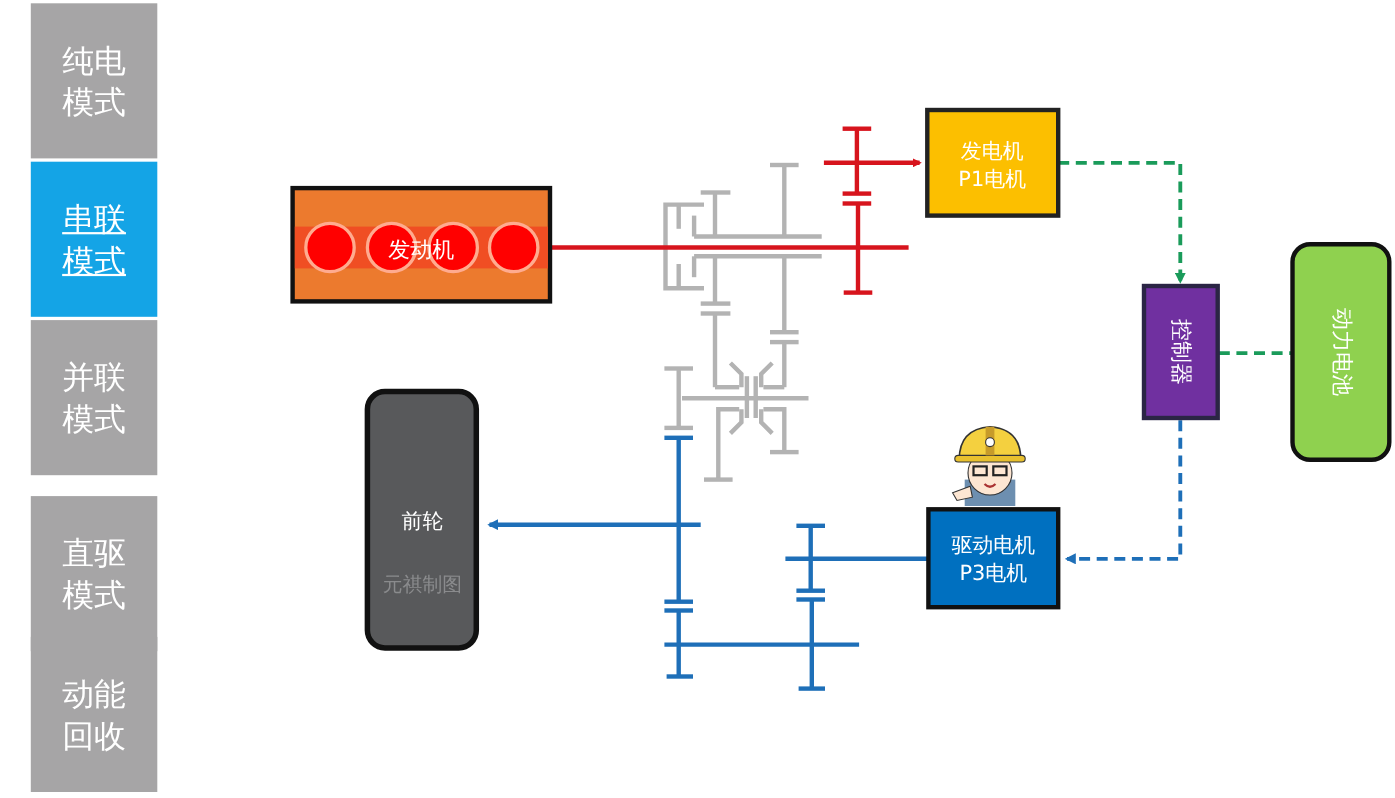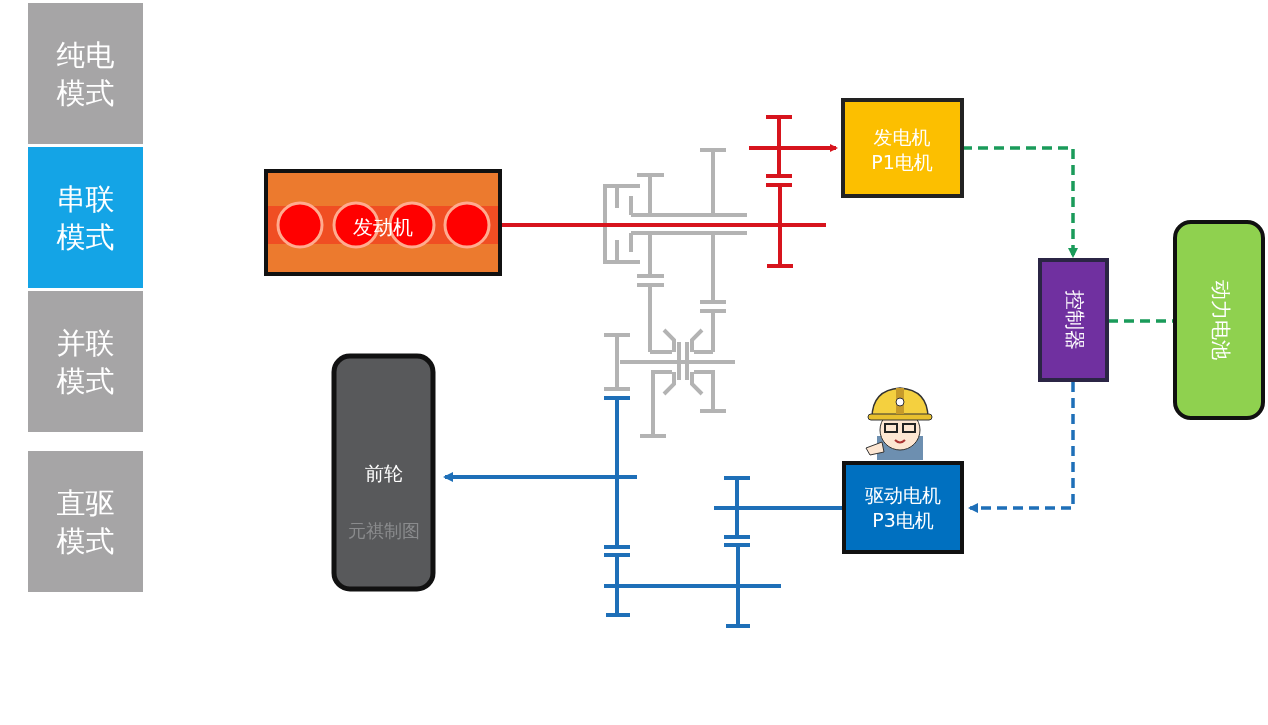--- a/index.html
+++ b/index.html
@@ -3,21 +3,21 @@
 <meta charset="utf-8">
 <style>
   html, body { margin: 0; padding: 0; background: #ffffff; }
   body { width: 1268px; height: 725px; position: relative; overflow: hidden;
          font-family: "DejaVu Sans", "Liberation Sans", sans-serif; }
   .sidebar { position: absolute; left: 4px; top: 3px; width: 115px; height: 719px; margin-left: 24px; }
   .mode-btn { position: absolute; left: 0; width: 115px; height: 141px;
               background: #a6a5a6; color: #ffffff; display: flex; align-items: center;
               justify-content: center; text-align: center; font-size: 29px; line-height: 38px;
               cursor: pointer; }
-  .mode-btn.active { background: #14a4e6; color: #ffffff; }
+  .mode-btn.active { background: #14a4e6; color: #ffffff; text-decoration: underline; }
   .mode-btn span { display: block; width: 70px; }
   svg.diagram { position: absolute; left: 0; top: 0; }
   .lbl { font-family: "DejaVu Sans", "Liberation Sans", sans-serif; fill: #ffffff; }
 </style>
 </head>
 <body>
 
 <div class="sidebar">
   <div class="mode-btn" style="top:0">
     <span>
@@ -34,20 +34,26 @@
   <div class="mode-btn" style="top:288px">
     <span>
         <span>并联</span>
         <span>模式</span>
       </span>
   </div>
   <div class="mode-btn" style="top:448px">
     <span>
         <span>直驱</span>
         <span>模式</span>
+      </span>
+  </div>
+  <div class="mode-btn" style="top:576px">
+    <span>
+        <span>动能</span>
+        <span>回收</span>
       </span>
   </div>
 </div>
 
 <svg class="diagram" width="1268" height="725" viewBox="0 0 1268 725">
   <defs>
     <marker id="arrRed" markerWidth="8" markerHeight="8" refX="6" refY="4" orient="auto" markerUnits="userSpaceOnUse">
       <path d="M0,0 L8,4 L0,8 z" fill="#d7141d"></path>
     </marker>
     <marker id="arrBlue" markerWidth="10" markerHeight="10" refX="8" refY="5" orient="auto" markerUnits="userSpaceOnUse">

